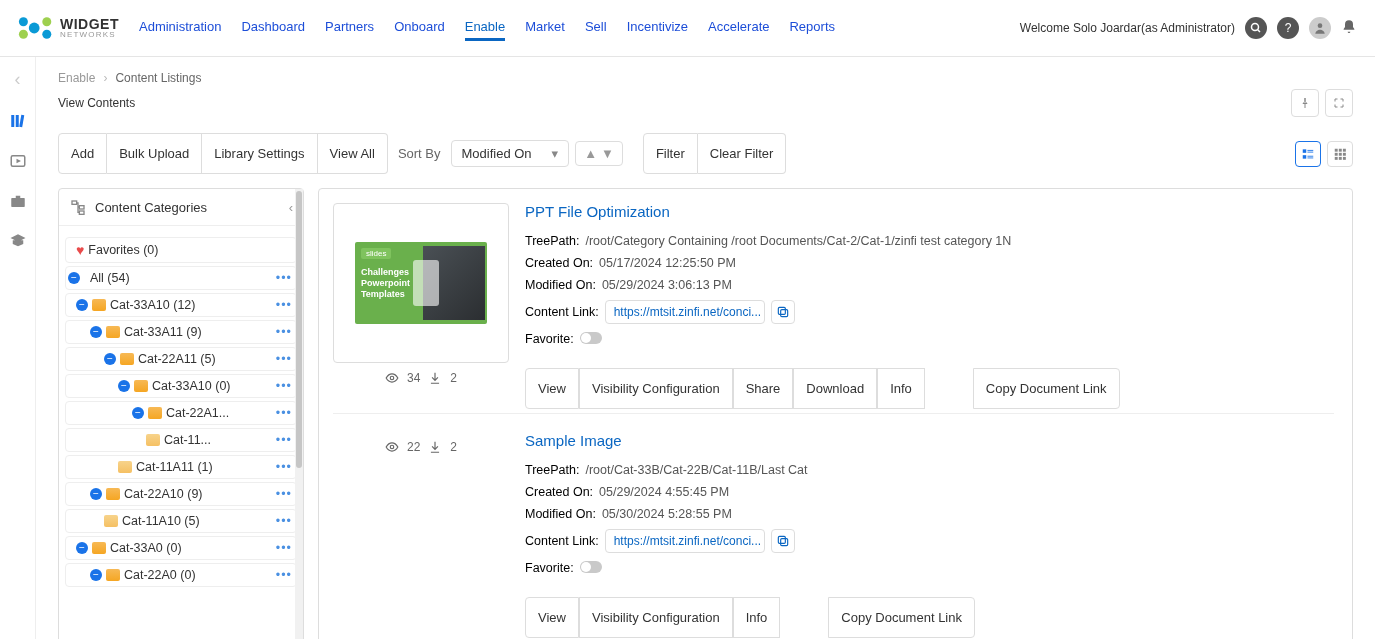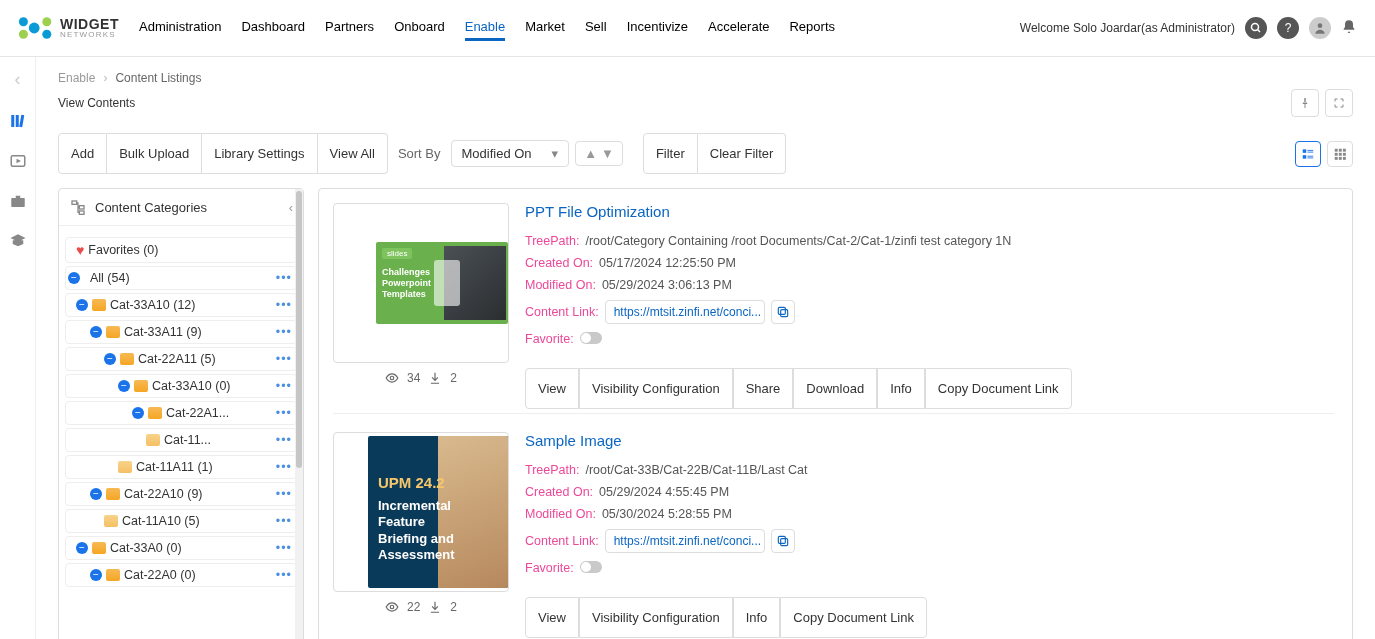--- a/index.html
+++ b/index.html
@@ -6,21 +6,21 @@
   body { font-family: -apple-system, BlinkMacSystemFont, "Segoe UI", Arial, sans-serif; font-size: 13px; color: #333; background: #fff; width: 1375px; }
   
   
   .header { height: 57px; display: flex; align-items: center; padding: 0 18px; background: #fff; border-bottom: 1px solid #e5e5e5; }
   .logo { display: flex; align-items: center; gap: 6px; margin-right: 20px; justify-content: center; }
   .logo-icon { width: 36px; height: 28px; }
   .logo-text { display: flex; flex-direction: column; line-height: 1; }
   .logo-text .brand { font-weight: 700; font-size: 14px; letter-spacing: 0.5px; }
   .logo-text .sub { font-size: 8px; color: #999; letter-spacing: 1.2px; }
   .main-nav { display: flex; gap: 20px; }
-  .main-nav a { color: #000000; text-decoration: none; font-size: 13px; padding: 4px 0; }
+  .main-nav a { color: #1d4ed8; text-decoration: none; font-size: 13px; padding: 4px 0; }
   .main-nav a.active { color: #0a66c2; border-bottom: 3px solid #0a66c2; }
   .header-right { margin-left: auto; display: flex; align-items: center; gap: 10px; }
   .welcome { font-size: 12px; }
   .icon-btn { width: 22px; height: 22px; border-radius: 50%; background: #555; display: flex; align-items: center; justify-content: center; color: #fff; font-size: 12px; cursor: pointer; }
   .icon-btn.light { background: #ccc; color: #555; }
 
   
   .body-wrap { display: flex; }
   .left-rail { width: 36px; background: #fff; border-right: 1px solid #eee; display: flex; flex-direction: column; align-items: center; padding-top: 12px; gap: 22px; }
   .left-rail .rail-icon { width: 18px; height: 18px; color: #888; cursor: pointer; }
@@ -70,46 +70,46 @@
   .folder { width:14px; height:12px; background:linear-gradient(#f7b955,#f5a623); border-radius:2px; flex-shrink:0; position:relative; display:inline-block;}
   .folder.closed { background:linear-gradient(#f7d38b,#f5c063);}
   .heart { color:#e94b4b; font-size:14px; }
   .tree-spacer { display:inline-block; flex-shrink:0;}
 
   
   .listing { flex: 1; border:1px solid #ddd; border-radius:4px; padding: 14px 18px 8px 14px; display:flex; flex-direction:column; gap: 18px;}
   .card-row { display:flex; gap:16px; border-bottom:1px solid #eee; padding-bottom:4px;}
   .card-row:last-child{border-bottom:none;}
   .thumb-col { width:176px; display:flex; flex-direction:column; align-items:center; }
-  .thumb-box { width:176px; height:160px; border:1px solid #ddd; border-radius:4px; display:flex; align-items:center; justify-content:flex-end; overflow:hidden;}
+  .thumb-box { width:176px; height:160px; border:1px solid #ddd; border-radius:4px; display:flex; align-items:center; justify-content:center; overflow:hidden;}
   .thumb1 { width:132px; height:82px; background:#6ab04c; position:relative; border-radius:2px;}
   .thumb1 .lbl { position:absolute;left:6px;top:6px;font-size:8px;background:#7fc35e;color:#fff;padding:1px 5px;border-radius:2px;}
   .thumb1 .txt { position:absolute;left:6px;top:25px;right:63px;color:#fff;font-size:9px;font-weight:600;line-height:1.2;}
   .thumb1 .img { position:absolute;right:2px;top:4px;bottom:4px;width:62px;background:linear-gradient(135deg,#4a5055,#2b2e31);}
   .thumb1 .ov { position:absolute;left:58px;top:18px;width:26px;height:46px;background:rgba(255,255,255,.6);border-radius:3px;}
   .thumb2 { width:140px; height:152px; background:linear-gradient(#0a3a5a,#0a3a5a); position:relative; border-radius:2px; overflow:hidden;}
   .thumb2-overlay { position:absolute;right:0;top:0;bottom:0;width:70px;background:linear-gradient(160deg,#d9b98e,#b6895d);}
   .thumb2-txt1{position:absolute;left:10px;top:38px;color:#f5c76a;font-weight:700;font-size:15px;}
   .thumb2-txt2{position:absolute;left:10px;top:62px;right:40px;color:#fff;font-weight:600;font-size:13px;line-height:1.25;}
   .thumb-stats { display:flex; align-items:center; gap:8px; margin-top:8px; color:#666; font-size:12px;}
   .thumb-stats svg { width:14px;height:14px;}
   .detail-col { flex:1; display:flex; flex-direction:column;}
   .content-title { color:#0a66c2; font-size:15px; font-weight:500; margin-bottom:10px;}
   .meta { display:flex; gap:6px; margin:4px 0; font-size:12.5px;}
-  .meta .lbl { color:#ec4899; font-weight:500;}
+  .meta .lbl { color:#000000; font-weight:500;}
   .meta .val { color:#555;}
   .link-box { display:flex; align-items:center; gap:6px;}
   .link-input { border:1px solid #ddd; border-radius:4px; padding:4px 24px 4px 8px; color:#0a66c2; font-size:12px; width:160px; position:relative;}
   .copy-ic { border:1px solid #ddd;border-radius:4px;padding:4px;color:#0a66c2;cursor:pointer;display:flex;align-items:center;justify-content:center;}
   .toggle { width:22px;height:12px;border-radius:10px;background:#c9c9c9;position:relative;display:inline-block;}
   .toggle::after{content:'';position:absolute;left:1px;top:1px;width:10px;height:10px;border-radius:50%;background:#fff;}
   .actions { display:flex; gap:0; margin-top:18px;}
   .actions .btn { border-radius:0;}
   .actions .btn:first-child{border-radius:4px 0 0 4px;}
-  .actions .btn:last-child{border-radius:0 4px 4px 0;}
+  .actions .btn:last-child{border-radius:0 4px 4px 0;margin-left:48px;}
 </style>
 </head>
 <body>
 
 <div class="header">
   <div class="logo">
     <svg class="logo-icon" viewBox="0 0 40 30">
       <circle cx="6" cy="8" r="5" fill="#0a9ad6"></circle>
         <circle cx="6" cy="22" r="5" fill="#9ed04f"></circle>
       <circle cx="18" cy="15" r="6" fill="#0a9ad6"></circle>
@@ -408,27 +408,20 @@
                 <button class="btn">Visibility Configuration</button>
                 <button class="btn">Share</button>
                 <button class="btn">Download</button>
                 <button class="btn">Info</button>
                 <button class="btn">Copy Document Link</button>
               </div>
             </div>
           </div>
           <div class="card-row">
             <div class="thumb-col">
-              <div class="thumb-box">
-                <div class="thumb2">
-                  <div class="thumb2-overlay"></div>
-                  <div class="thumb2-txt1">UPM 24.2</div>
-                  <div class="thumb2-txt2">Incremental Feature Briefing and Assessment</div>
-                </div>
-              </div>
               <div class="thumb-stats">
                 <svg viewBox="0 0 24 24" fill="none" stroke="#666" stroke-width="2">
                   <path d="M2 12s4-7 10-7 10 7 10 7-4 7-10 7S2 12 2 12z"></path>
                   <circle cx="12" cy="12" r="3"></circle>
                 </svg>
                 <span>22</span>
                 <svg viewBox="0 0 24 24" fill="none" stroke="#666" stroke-width="2">
                   <path d="M12 3v12 M7 11l5 5 5-5 M5 21h14"></path>
                 </svg>
                 <span>2</span>

